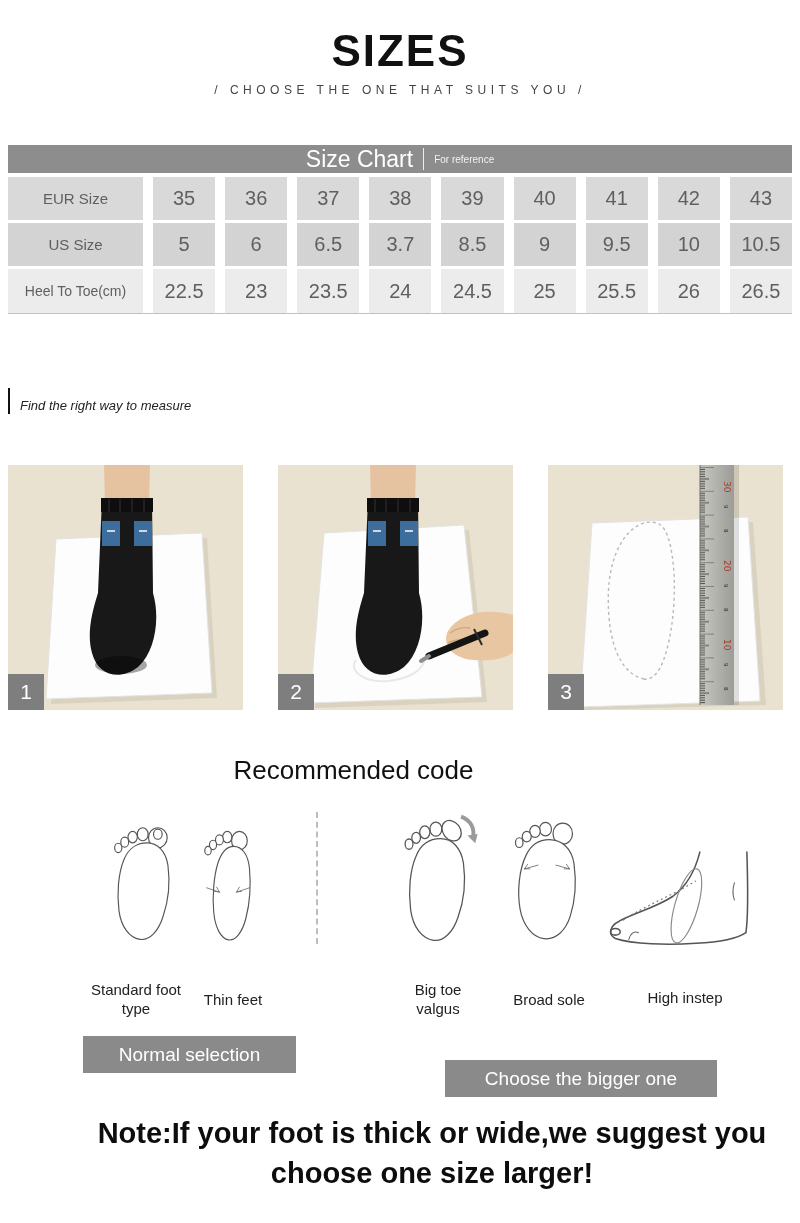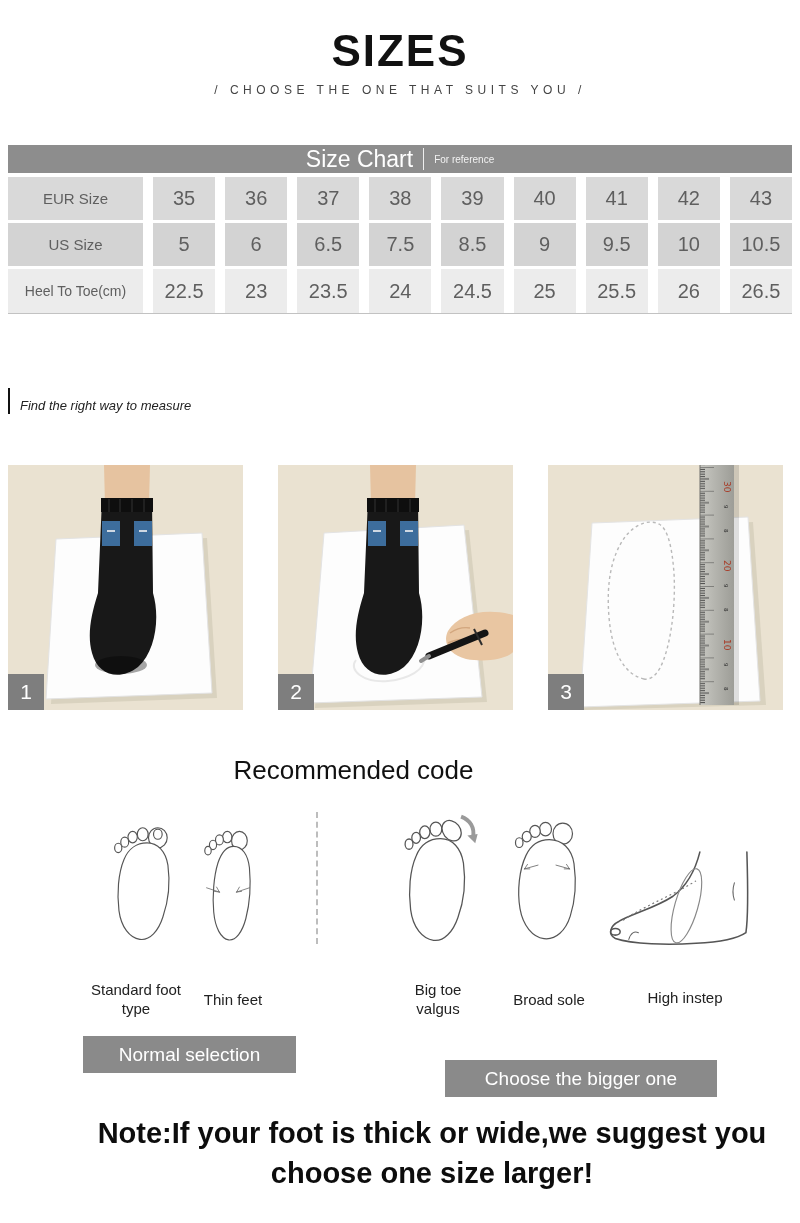--- a/index.html
+++ b/index.html
@@ -80,21 +80,21 @@
       <div class="tcell">40</div>
       <div class="tcell">41</div>
       <div class="tcell">42</div>
       <div class="tcell">43</div>
     </div>
     <div class="trow r2">
       <div class="tlabel">US Size</div>
       <div class="tcell">5</div>
       <div class="tcell">6</div>
       <div class="tcell">6.5</div>
-      <div class="tcell">7.5</div>
+      <div class="tcell">3.7</div>
       <div class="tcell">8.5</div>
       <div class="tcell">9</div>
       <div class="tcell">9.5</div>
       <div class="tcell">10</div>
       <div class="tcell">10.5</div>
     </div>
     <div class="trow r3">
       <div class="tlabel" style="font-size:14px">Heel To Toe(cm)</div>
       <div class="tcell">22.5</div>
       <div class="tcell">23</div>

